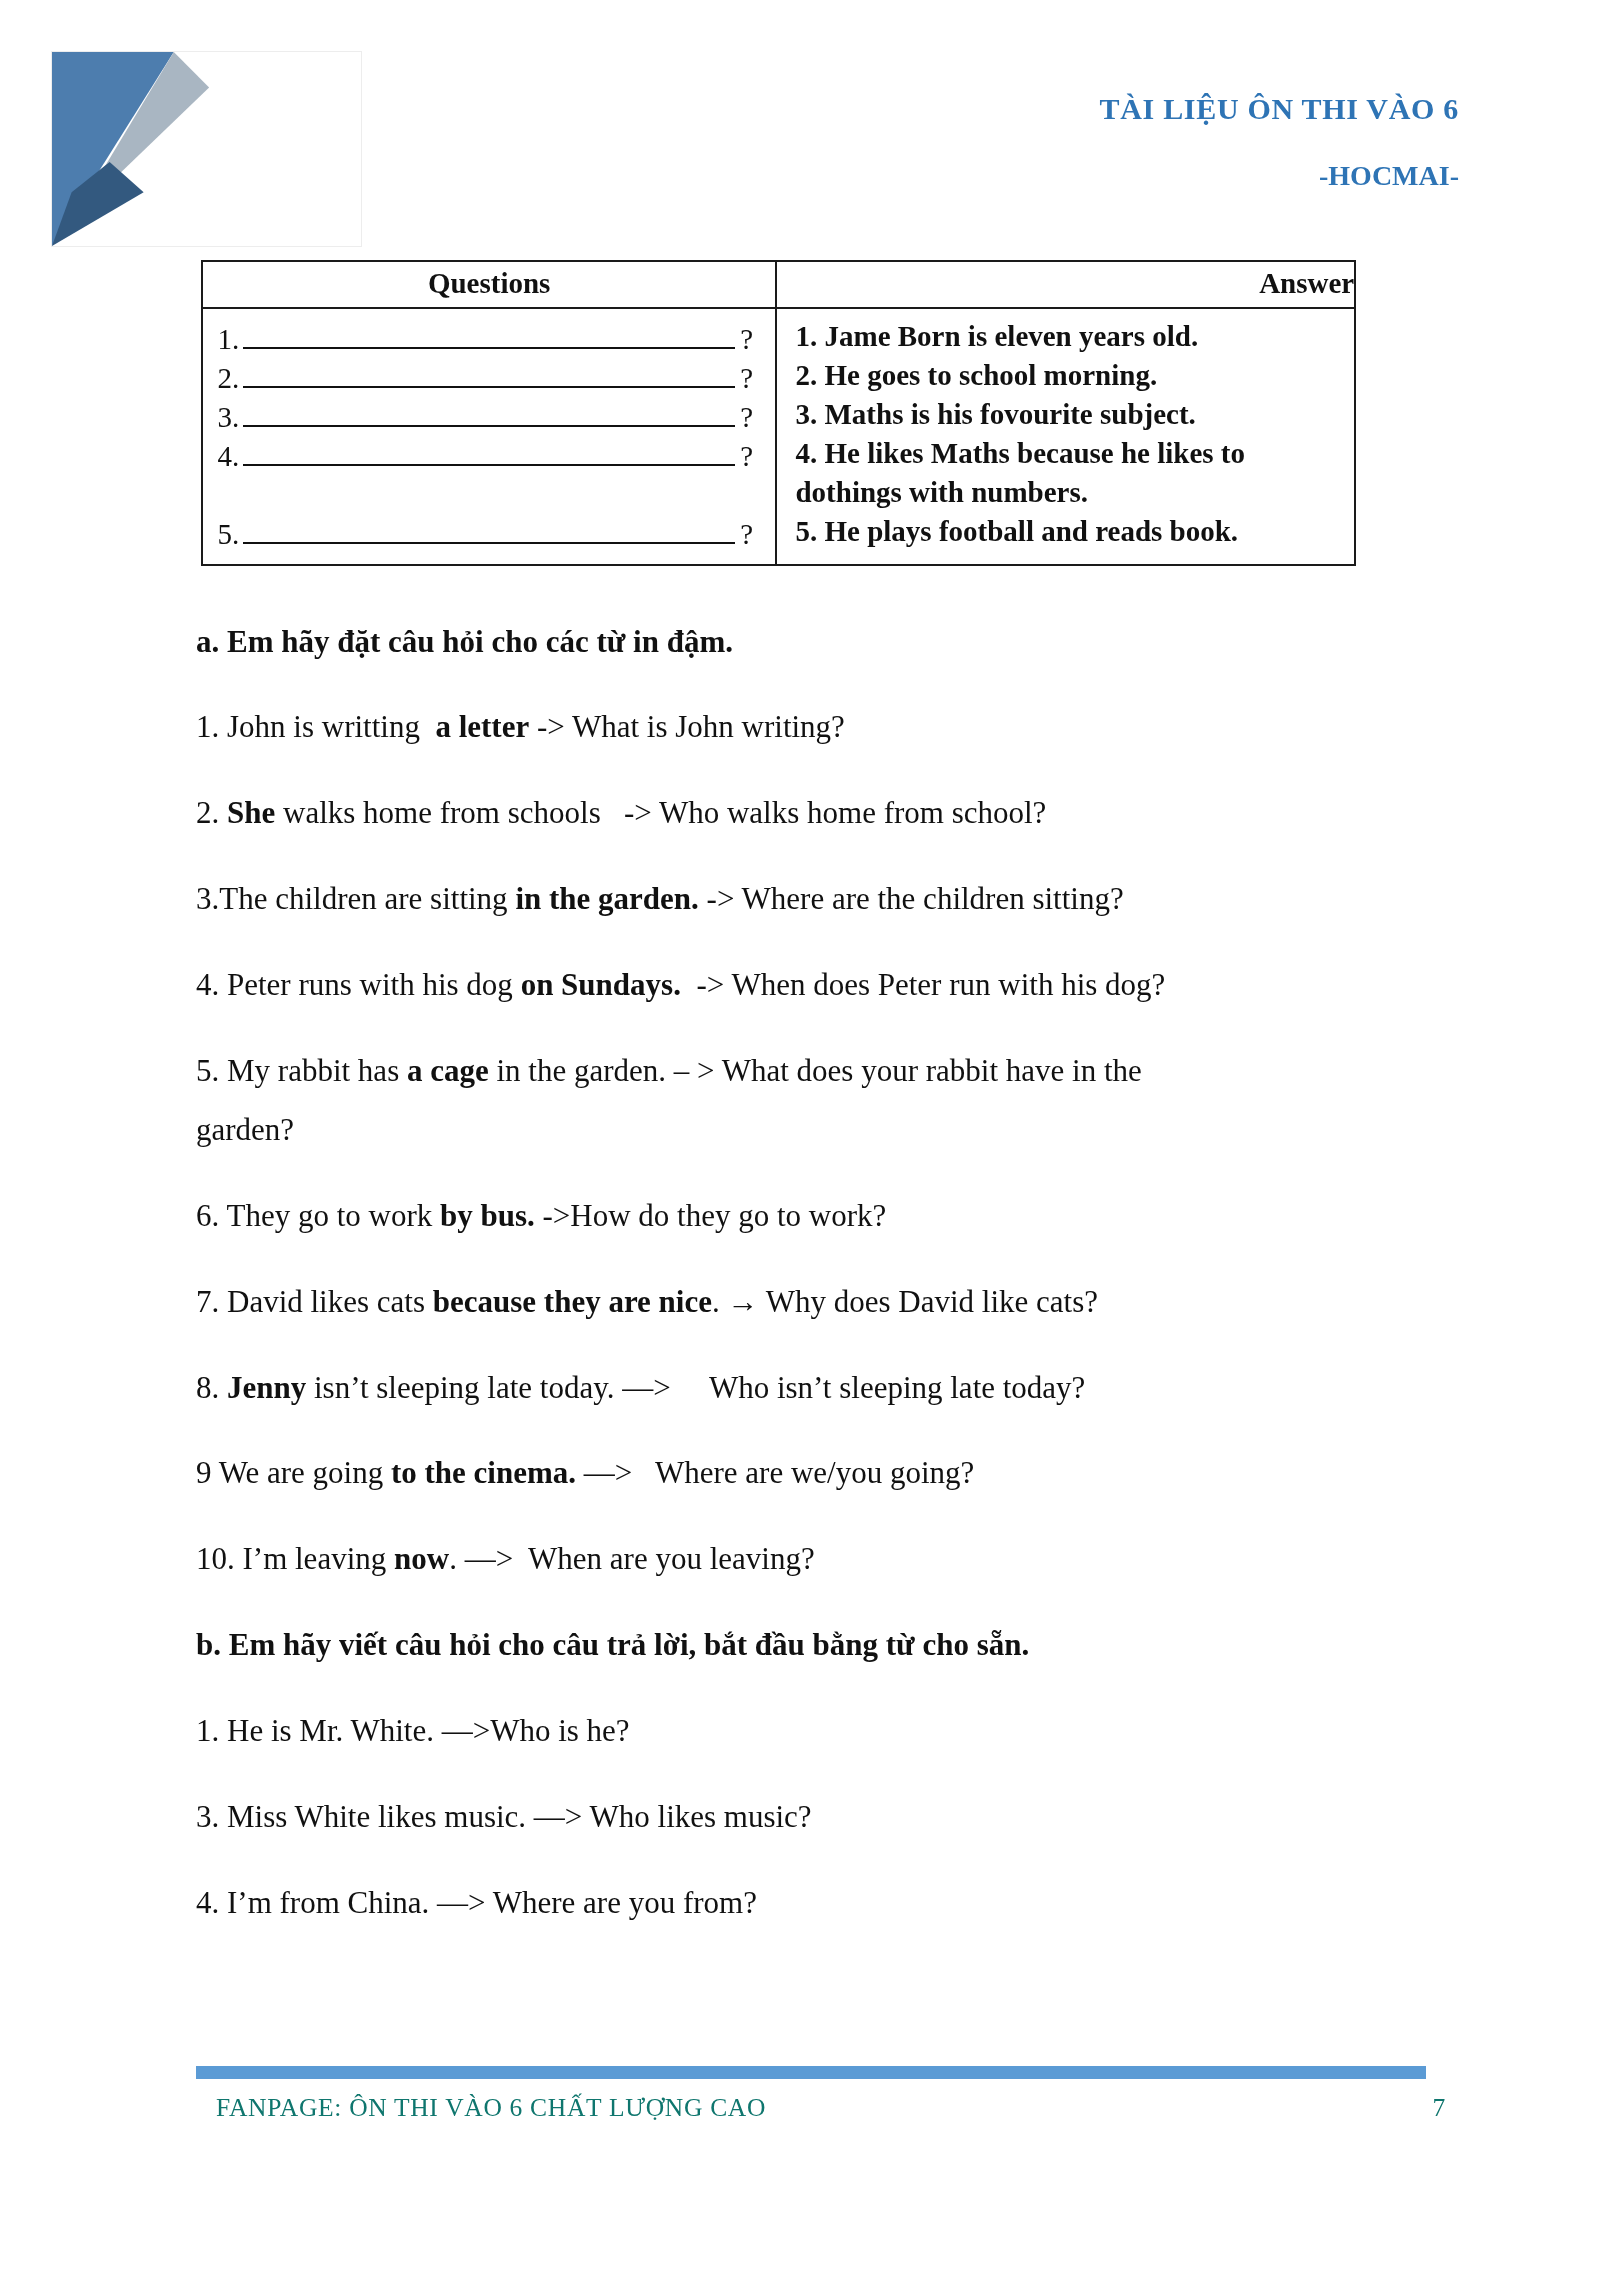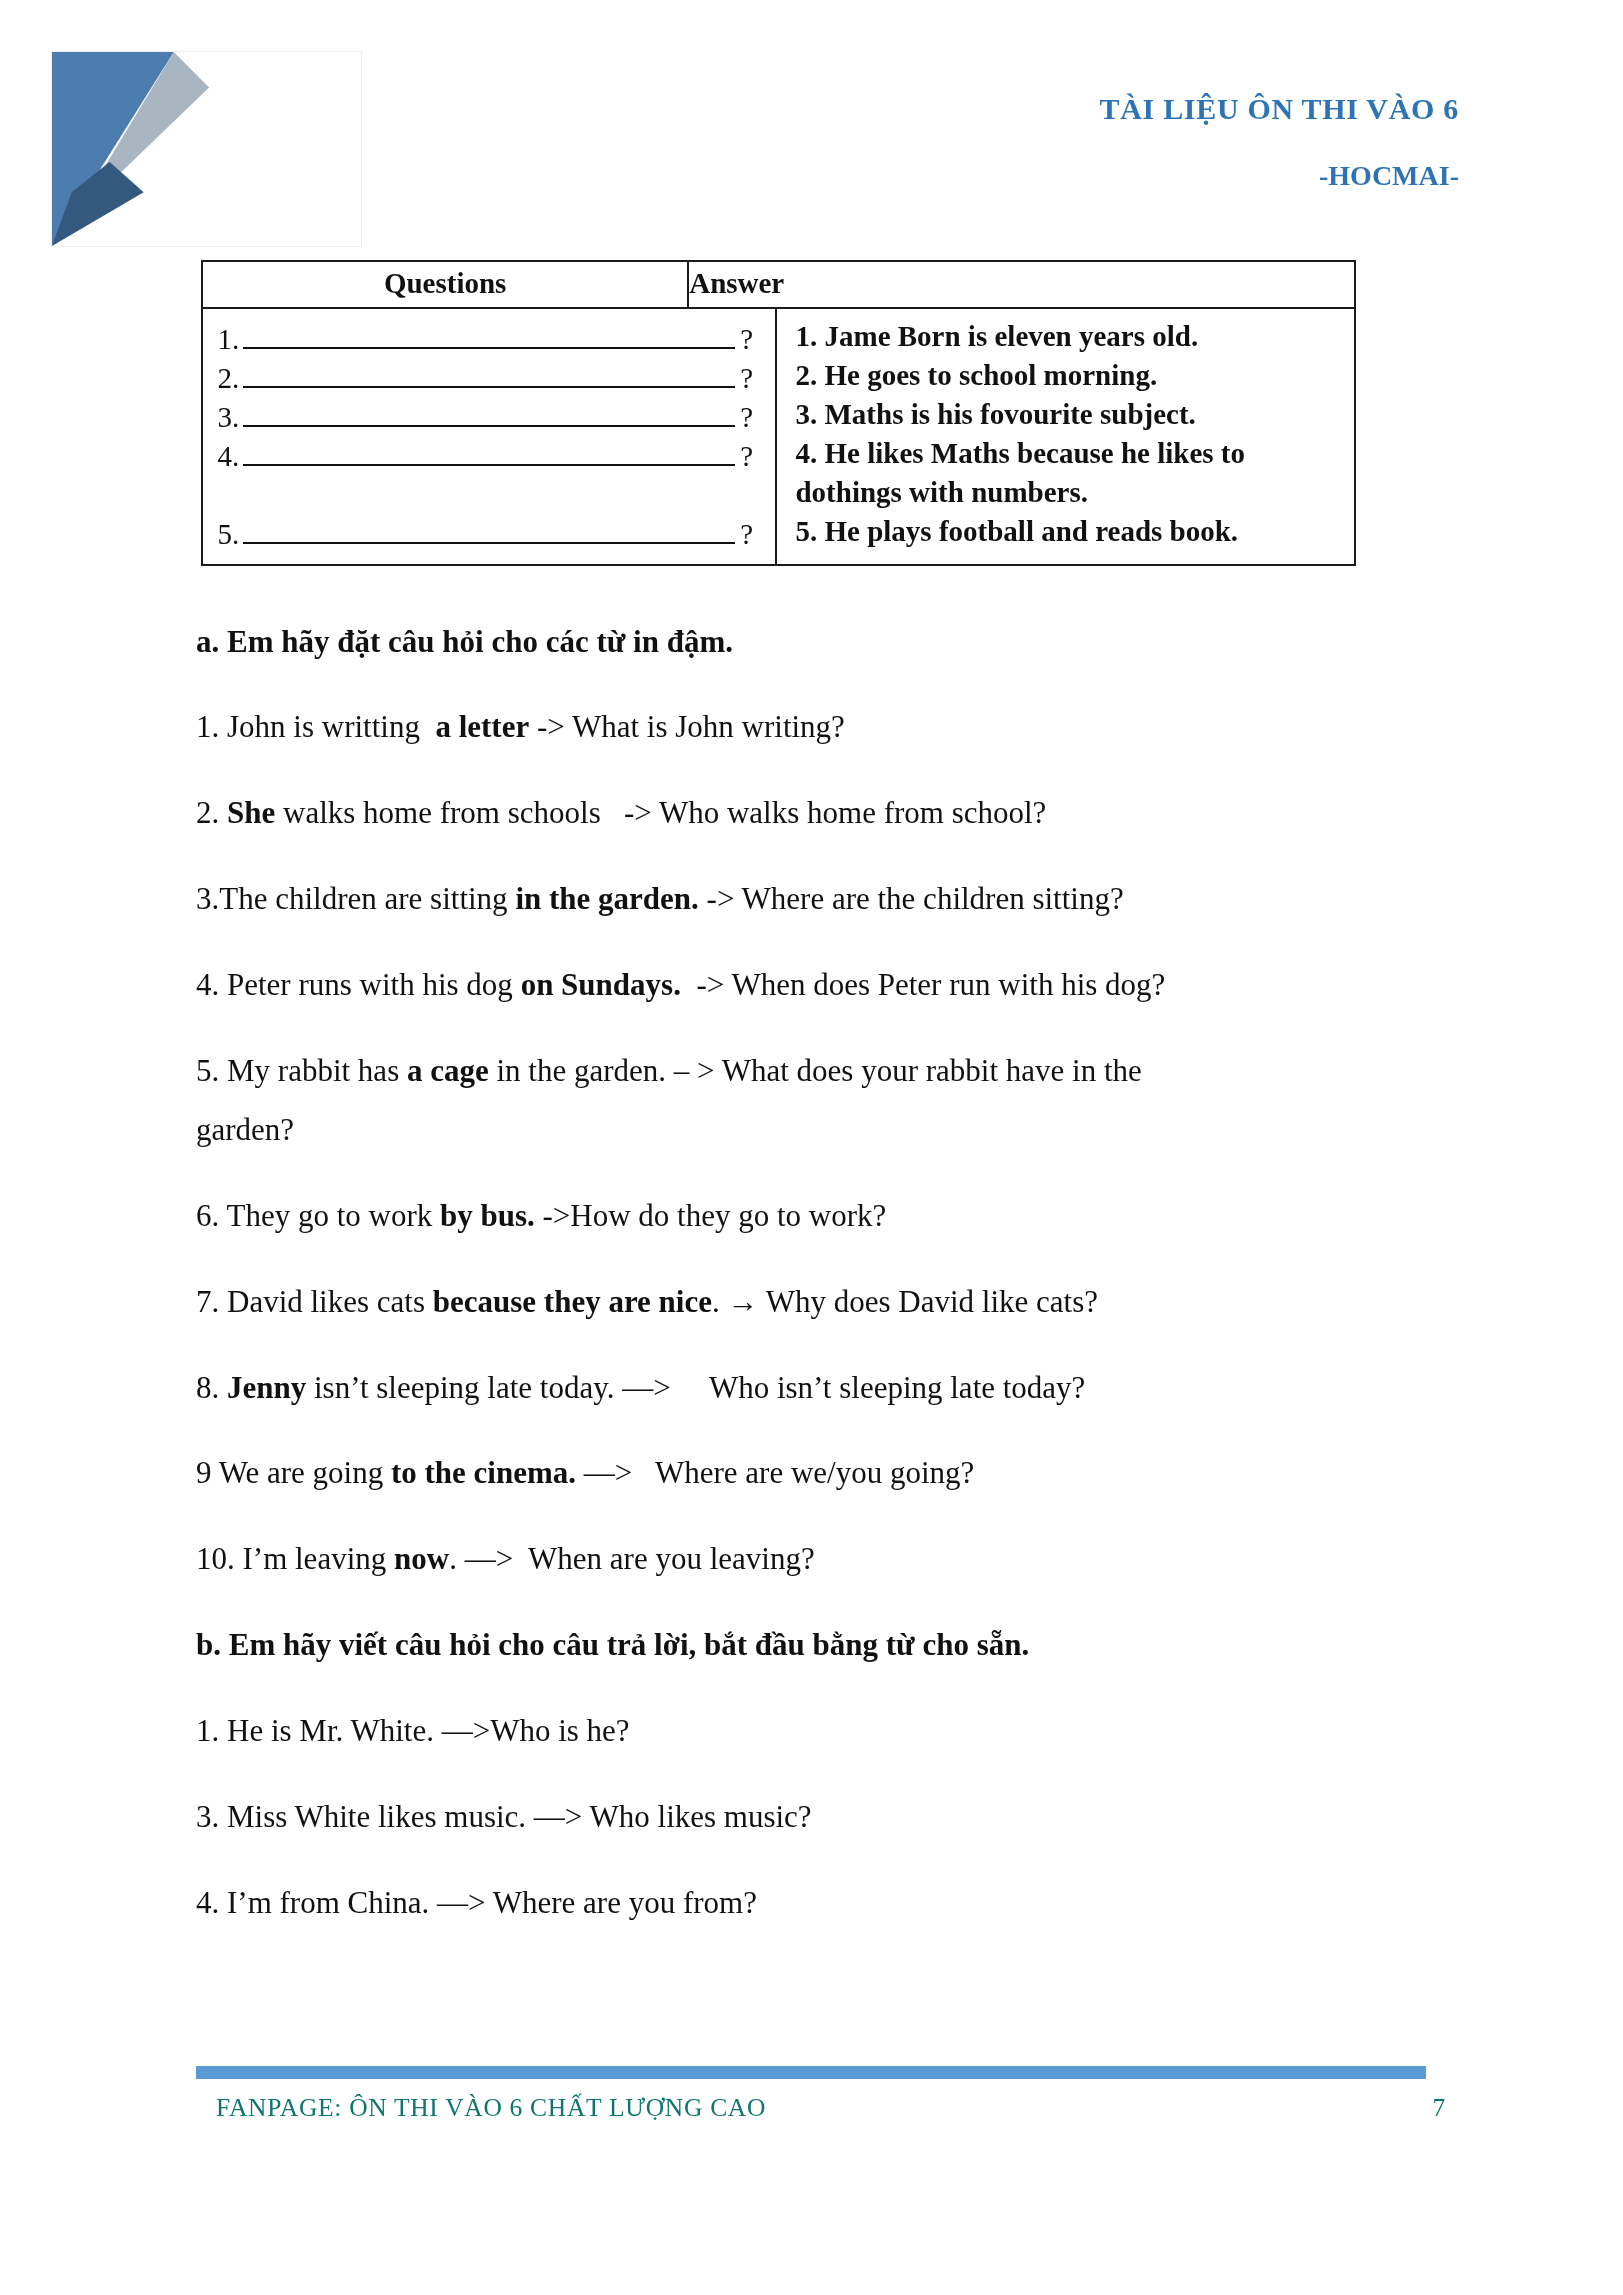--- a/index.html
+++ b/index.html
@@ -19,22 +19,22 @@
   .header-block { position: absolute; top: 92px; right: 164px; text-align: right; color: #2e74b5; font-weight: bold; }
   .header-title { font-size: 30px; letter-spacing: 0.7px; margin-left: 44px; }
   .header-sub { font-size: 28px; margin-top: 34px; }
 
   
   .content { position: absolute; left: 196px; top: 260px; width: 1230px; font-size: 31px; }
 
   
   .doc-table { width: 1155px; margin-left: 5.2px; border: 2px solid #1a1a1a; font-size: 29px; box-sizing: border-box; }
   .thead { display: flex; border-bottom: 2px solid #1a1a1a; font-weight: bold; }
-  .th-q { width: 486px; border-right: 2px solid #1a1a1a; text-align: center; padding: 5.2px 0 6.5px; box-sizing: border-box; }
-  .th-a { flex: 1; text-align: left; padding: 5.2px 0 6.5px; }
+  .th-q { width: 574px; border-right: 2px solid #1a1a1a; text-align: center; padding: 5.2px 0 6.5px; box-sizing: border-box; }
+  .th-a { flex: 1; text-align: right; padding: 5.2px 0 6.5px; }
   .tbody { display: flex; }
   .cell-q { width: 574px; border-right: 2px solid #1a1a1a; padding: 7.9px 22px 13px 14.4px; box-sizing: border-box; }
   .cell-a { flex: 1; padding: 7.9px 15.7px 13px 18.3px; }
   .q-row { display: flex; height: 39px; align-items: flex-end; }
   .q-row.spacer { height: 39px; }
   .q-num { padding-right: 1.3px; }
   .q-blank { flex: 1; border-bottom: 2px solid #111111; margin: 0 5.2px 6.5px 2.6px; }
   .a-line { line-height: 39px; white-space: pre-wrap; font-weight: bold; }
 
   

